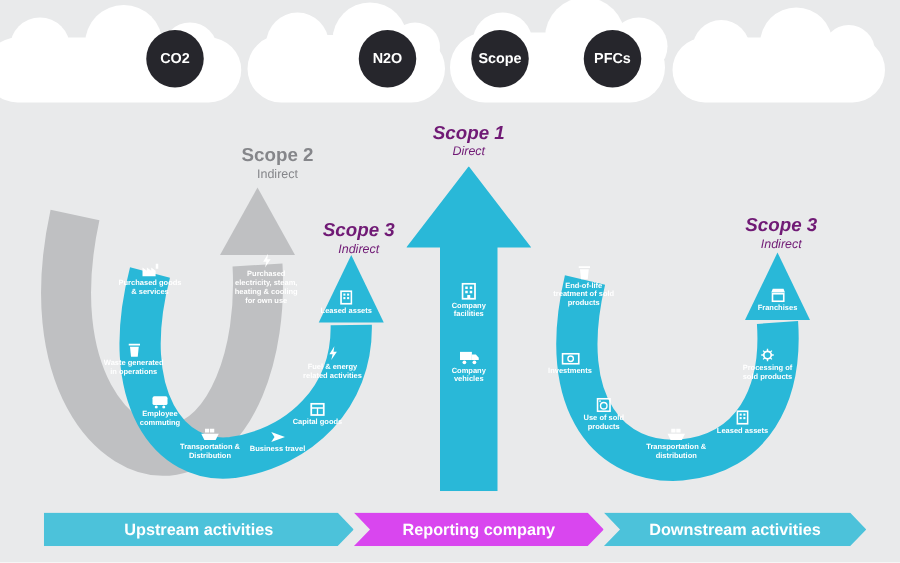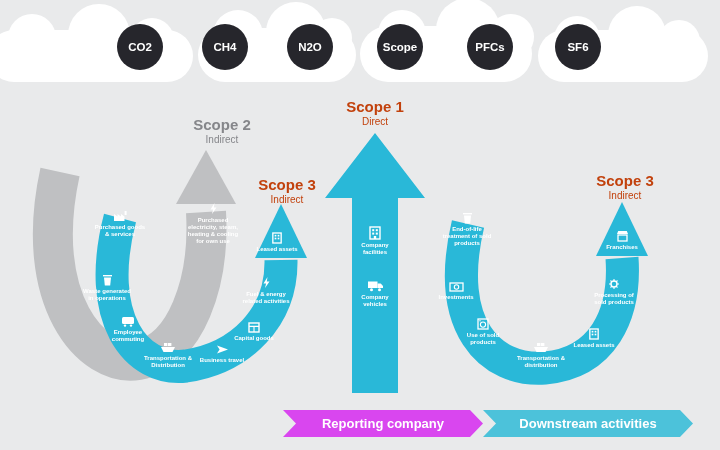--- a/index.html
+++ b/index.html
@@ -13,21 +13,21 @@
   
   .gas{
     position:absolute;width:46px;height:46px;border-radius:50%;
     background:#26262c;color:#fff;display:flex;align-items:center;justify-content:center;
     font-size:11.5px;font-weight:bold;z-index:5;
   }
   
   .scope-label{position:absolute;text-align:center;z-index:6;}
   .scope-label .t{font-size:15px;font-weight:bold;line-height:1.2;}
   .scope-label .s{font-size:10px;line-height:1.2;}
-  .ink{color:#c2410c;}
+  .ink{color:#701a75;font-style:italic;}
   .gray-ink{color:#85868a;}
   
   .arcs{position:absolute;left:0;top:0;z-index:1;}
   
   .block-arrow{
     position:absolute;left:325px;top:133px;width:100px;height:260px;background:#29b8d8;
     clip-path:polygon(50% 0,100% 25%,73% 25%,73% 100%,27% 100%,0 25%,0 25%,27% 25%);
     z-index:3;
   }
   
@@ -69,36 +69,30 @@
     <div class="bump" style="left:128px;top:-12px;width:46px;height:46px;"></div>
   </div>
   <div class="cloud" style="left:538px;top:30px;width:170px;height:52px;">
     <div class="bump" style="left:16px;top:-14px;width:46px;height:46px;"></div>
     <div class="bump" style="left:70px;top:-24px;width:58px;height:58px;"></div>
     <div class="bump" style="left:120px;top:-10px;width:42px;height:42px;"></div>
   </div>
 
   <div class="gas" style="left:117px;top:24px;">
       <span>CO2</span>
-    </div>
-  <div class="gas" style="left:202px;top:24px;">
-      <span>CH4</span>
     </div>
   <div class="gas" style="left:287px;top:24px;">
       <span>N2O</span>
     </div>
   <div class="gas" style="left:377px;top:24px;">
       <span>Scope</span>
     </div>
   <div class="gas" style="left:467px;top:24px;">
       <span>PFCs</span>
     </div>
-  <div class="gas" style="left:555px;top:24px;">
-      <span>SF6</span>
-    </div>
 
   <svg class="arcs" width="720" height="450" viewBox="0 0 720 450">
 
     <g>
       <path d="M 60 172 C 32 300, 92 368, 138 360 C 186 352, 210 282, 206 212" fill="none" stroke="#bfc0c2" stroke-width="40"></path>
       <polygon points="206,150 176,204 236,204" fill="#bfc0c2"></polygon>
     </g>
 
     <g>
       <path d="M 120 218 C 94 318, 136 372, 186 366 C 240 358, 282 318, 281 260" fill="none" stroke="#29b8d8" stroke-width="33"></path>
@@ -303,20 +297,23 @@
     <span class="ic">
         <svg width="13" height="12" viewBox="0 0 13 12">
           <path d="M1 4 L2.2 1 h8.6 L12 4 Z" fill="#fff"></path>
           <rect x="2" y="5" width="9" height="6" fill="none" stroke="#fff" stroke-width="1.3"></rect>
         </svg>
       </span>
     <span>Franchises</span>
   </div>
 
 
+  <div class="band tip" style="left:35px;width:248px;background:#4cc2da;">
+    <span>Upstream activities</span>
+  </div>
   <div class="band notch-tip" style="left:283px;width:200px;background:#d946ef;">
     <span>Reporting company</span>
   </div>
   <div class="band notch-tip" style="left:483px;width:210px;background:#4cc2da;">
     <span>Downstream activities</span>
   </div>
 
 </div>
 
 </body></html>

